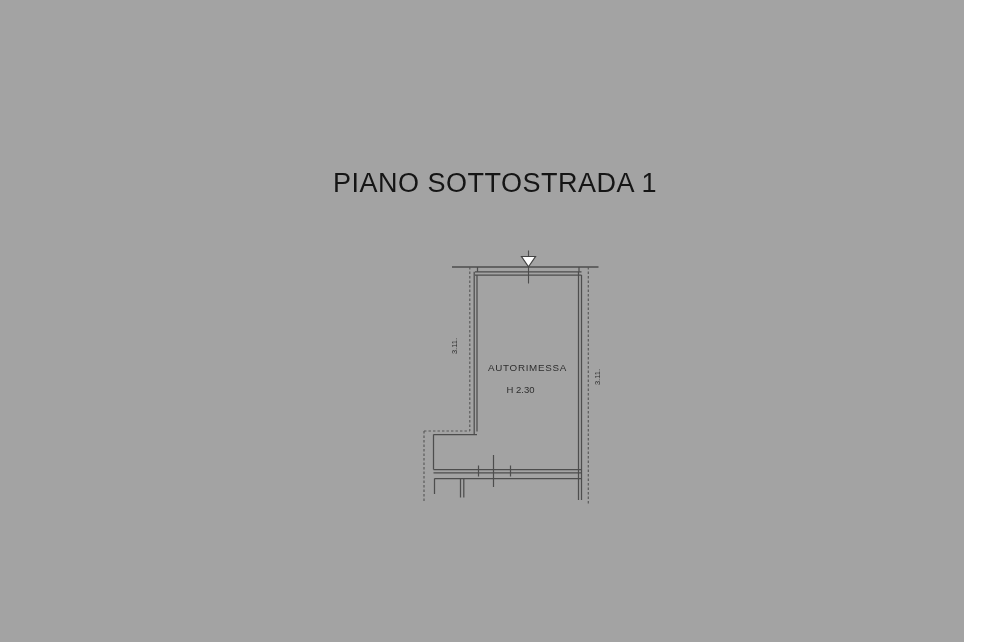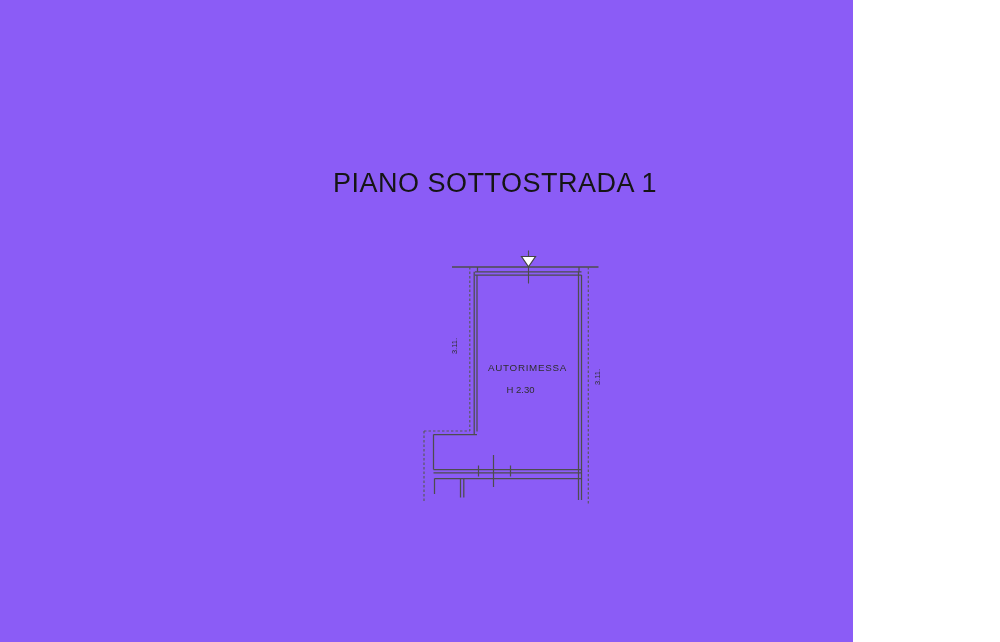--- a/index.html
+++ b/index.html
@@ -1,19 +1,19 @@
 <!DOCTYPE html>
 <html><head>
 <meta charset="utf-8">
 <style>
   html,body{margin:0;padding:0;background:#ffffff;}
   .stage{
     position:relative;
-    width:853px;height:642px;
-    background:#8b5cf6;
+    width:964px;height:642px;
+    background:#a3a3a3;
     font-family:"Liberation Sans",sans-serif;
     overflow:hidden;
   }
   .plan-title{
     position:absolute;
     top:168px;left:0;width:990px;
     text-align:center;
     font-size:27px;
     letter-spacing:0.5px;
     color:#151515;

